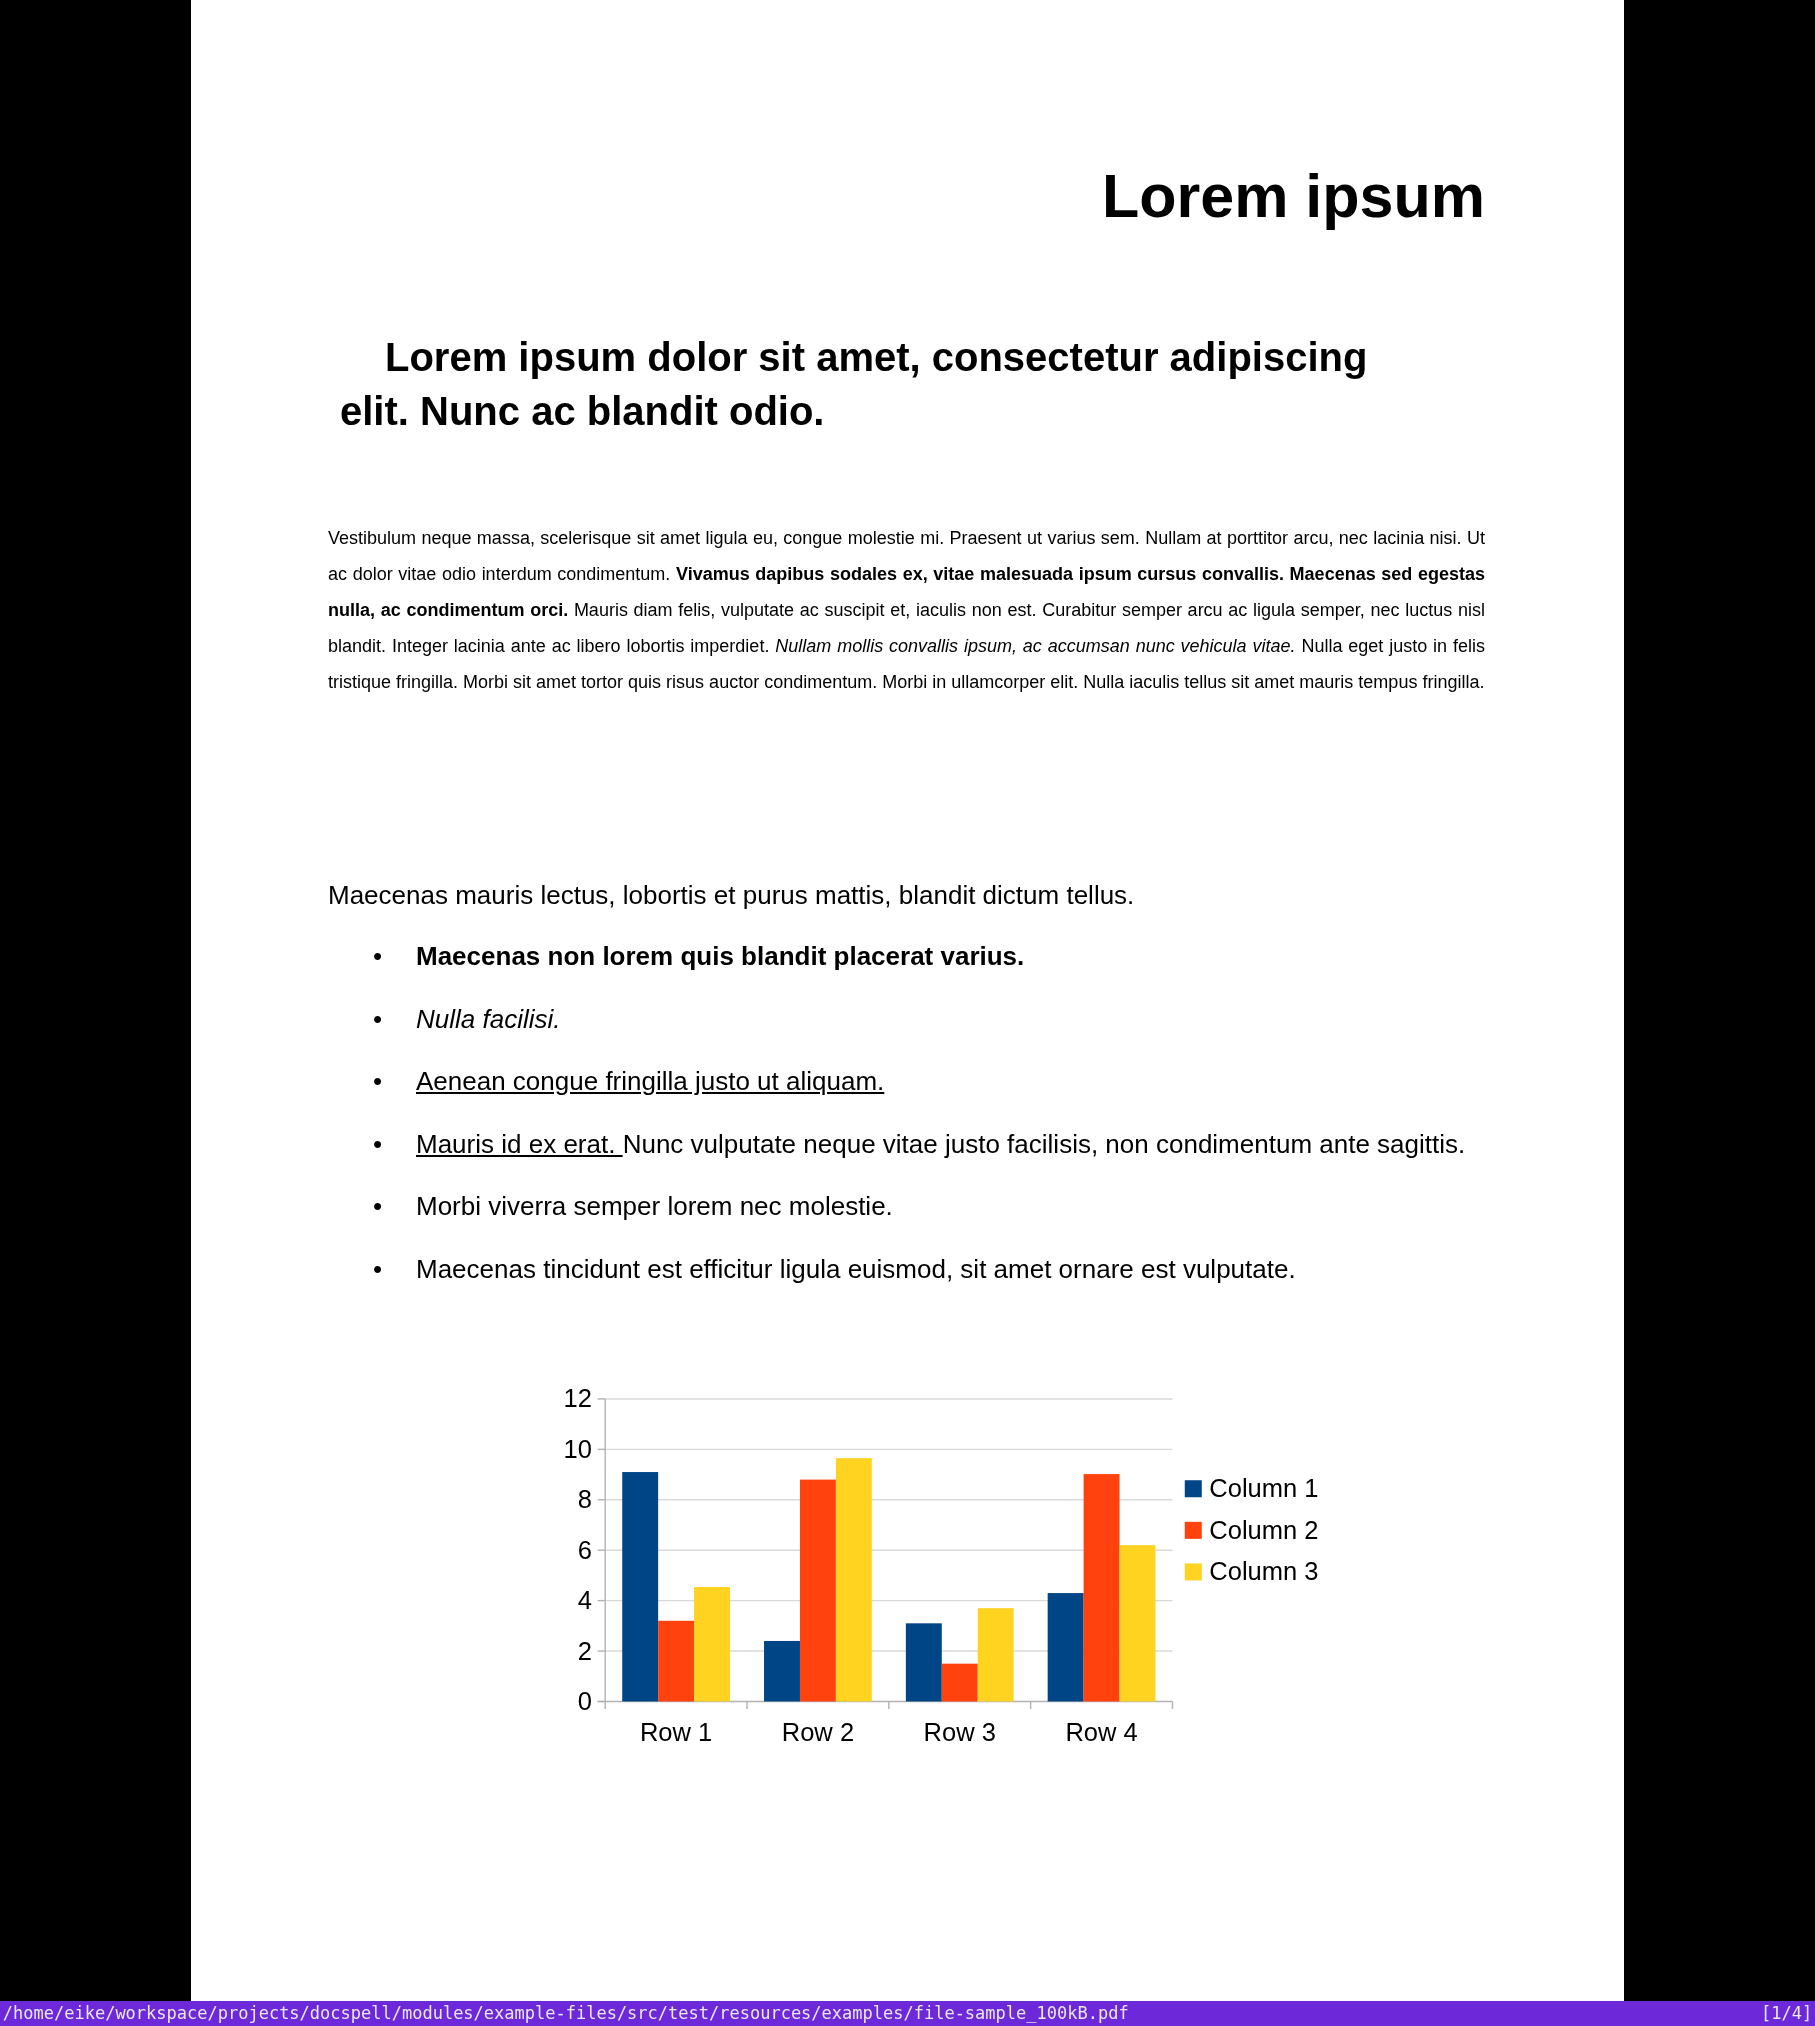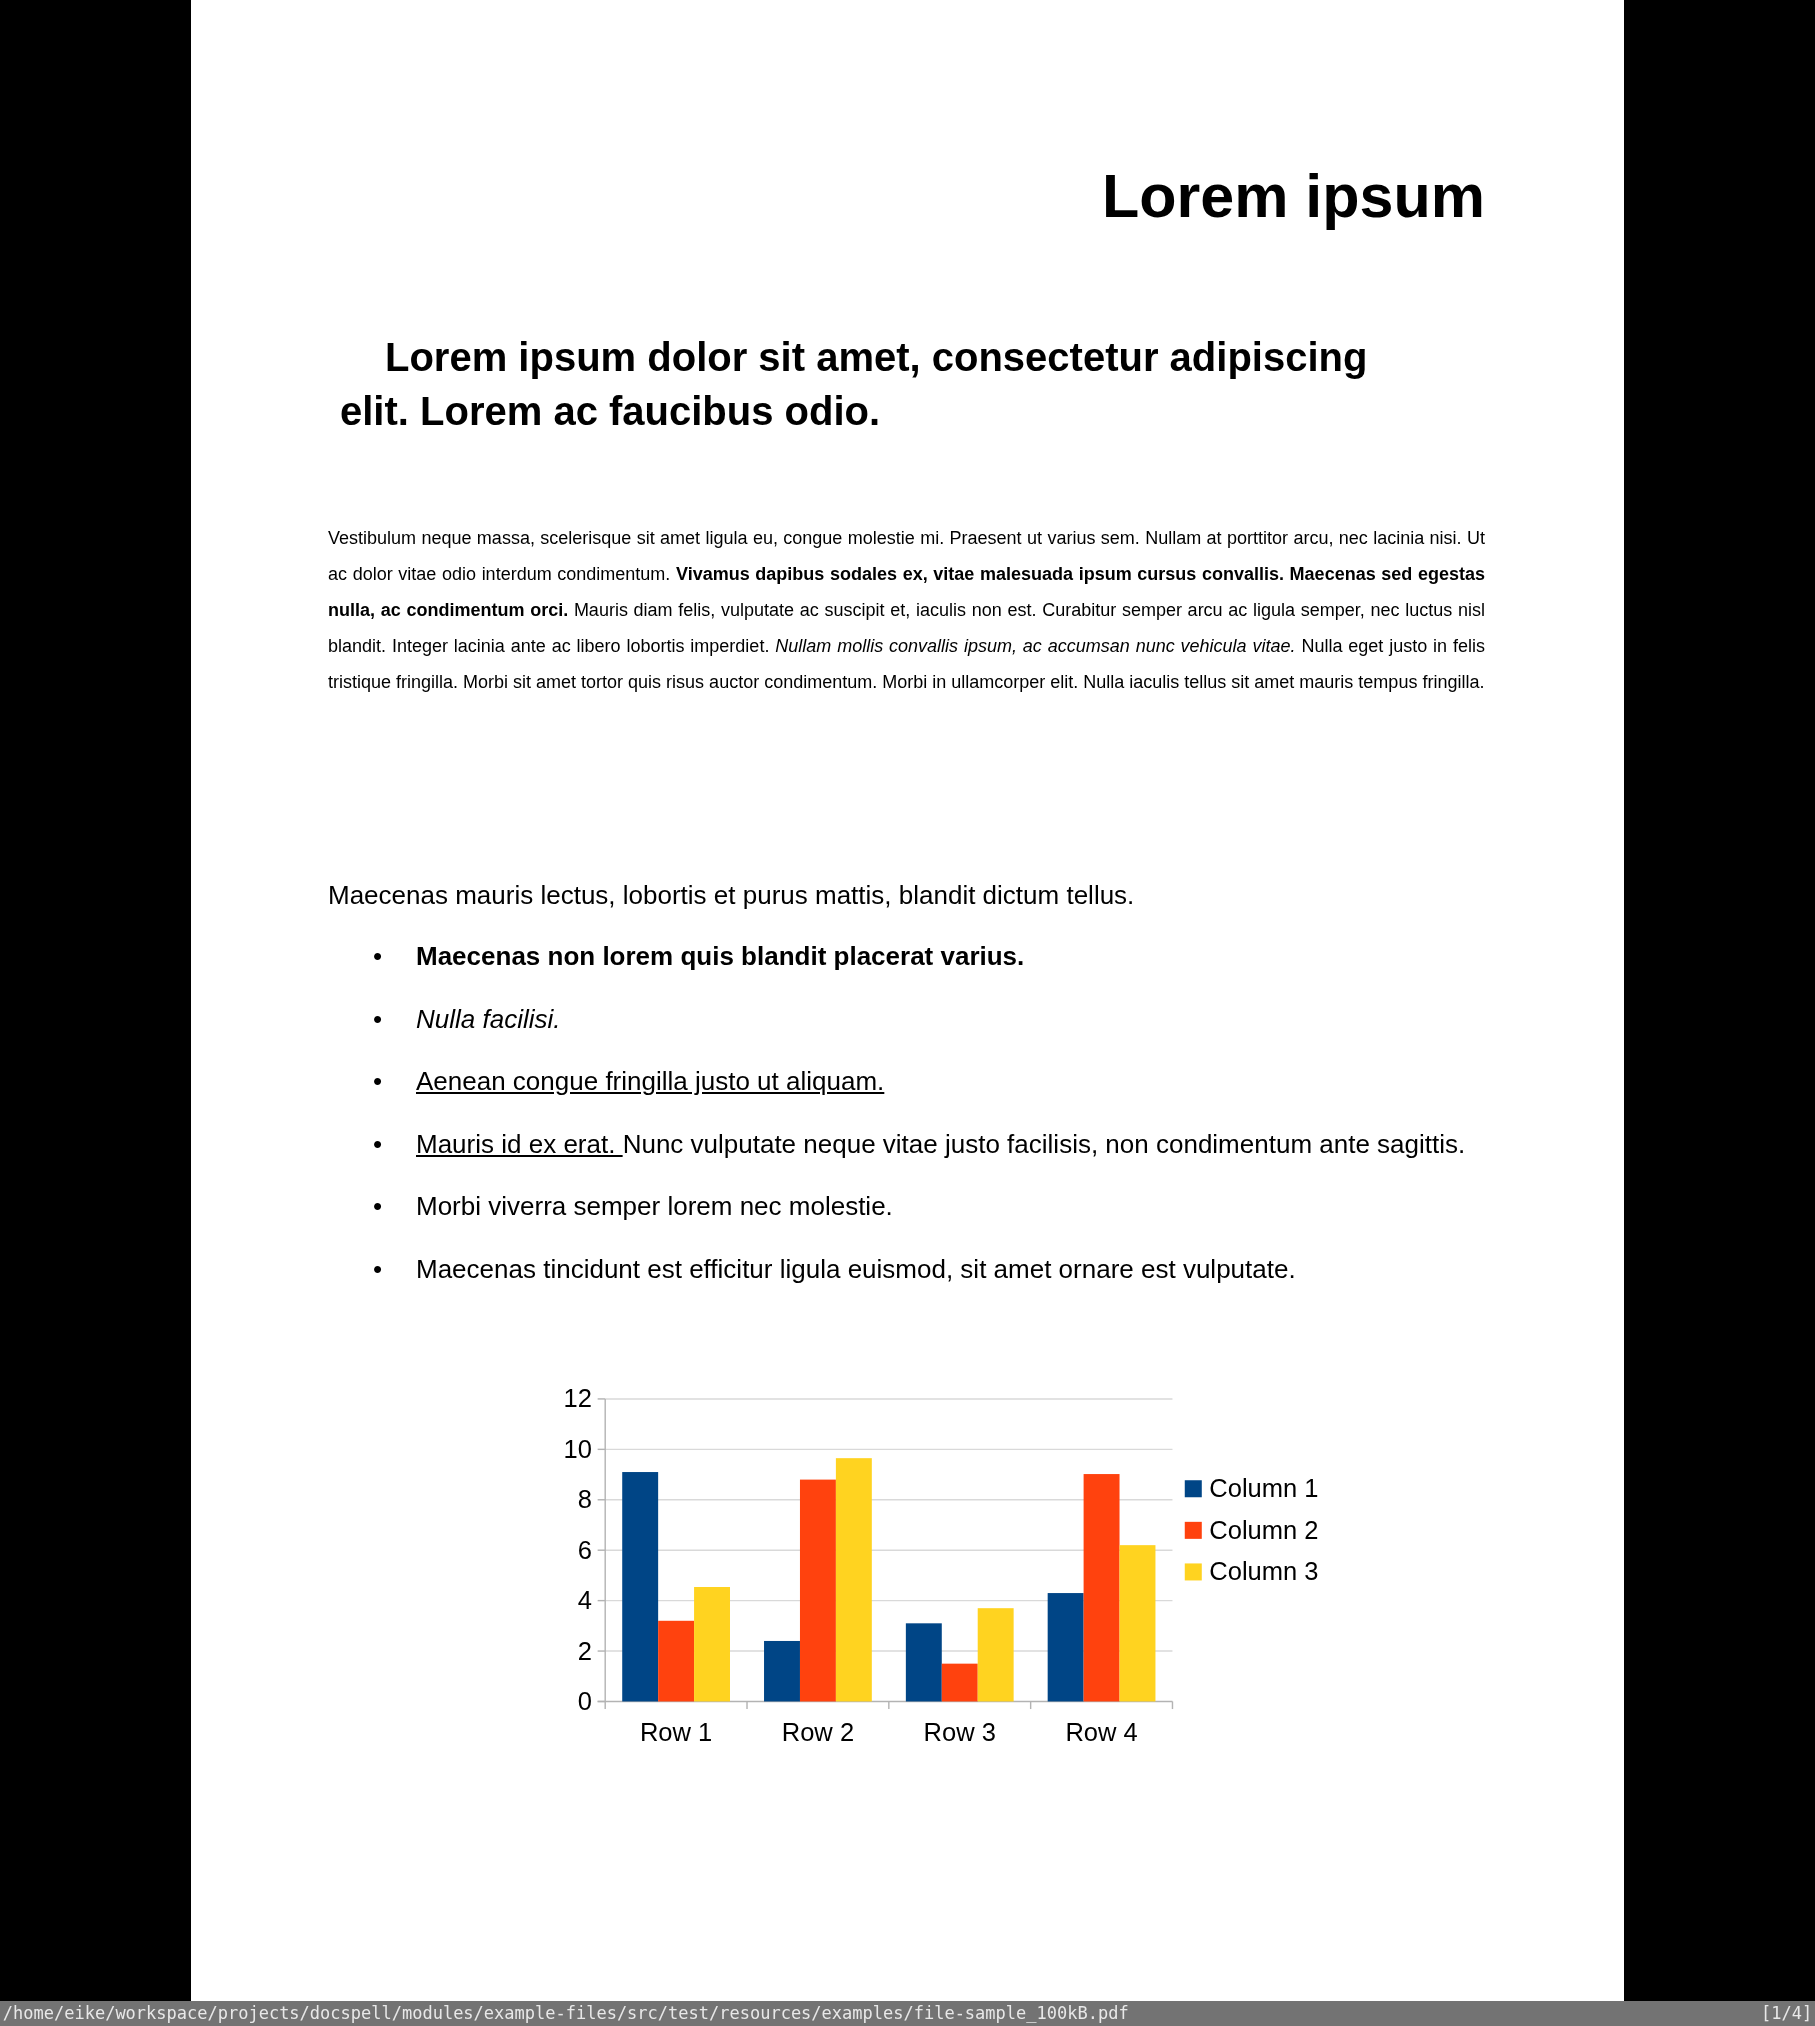--- a/index.html
+++ b/index.html
@@ -50,40 +50,40 @@
   .seg-b{font-weight:bold;}
   .seg-i{font-style:italic;}
   .seg-u{text-decoration:underline;text-align:right;}
   .chart-wrap{
     position:absolute;top:1363px;left:222px;
     width:776px;height:416px;
   }
   .chart-wrap svg{font-family:"Liberation Sans",sans-serif;}
   .statusbar{
     position:absolute;left:0;bottom:0;
-    width:100%;height:24.6px;background:#737373;
+    width:100%;height:24.6px;background:#6d28d9;
     color:#e8e8e8;
     font-family:"DejaVu Sans Mono",monospace;
     font-size:17px;line-height:24.6px;
     display:flex;justify-content:space-between;align-items:center;
     padding:0 2.8px;box-sizing:border-box;
     white-space:nowrap;
   }
 </style>
 </head>
 <body>
 
 <div class="page">
   <div class="content">
 
     <h1 class="doc-title">Lorem ipsum</h1>
 
     <h2 class="doc-heading">
       <span class="hl1">Lorem ipsum dolor sit amet, consectetur adipiscing</span>
-      <span class="hl2">elit. Lorem ac faucibus odio.</span>
+      <span class="hl2">elit. Nunc ac blandit odio.</span>
     </h2>
 
     <p class="para1"><span class="seg-n">Vestibulum neque massa, scelerisque sit amet ligula eu, congue molestie mi. Praesent ut varius sem. Nullam at porttitor arcu, nec lacinia nisi. Ut ac dolor vitae odio interdum condimentum. </span><span class="seg-b">Vivamus dapibus sodales ex, vitae malesuada ipsum cursus convallis. Maecenas sed egestas nulla, ac condimentum orci.</span><span class="seg-n"> Mauris diam felis, vulputate ac suscipit et, iaculis non est. Curabitur semper arcu ac ligula semper, nec luctus nisl blandit. Integer lacinia ante ac libero lobortis imperdiet. </span><span class="seg-i">Nullam mollis convallis ipsum, ac accumsan nunc vehicula vitae.</span><span class="seg-n"> Nulla eget justo in felis tristique fringilla. Morbi sit amet tortor quis risus auctor condimentum. Morbi in ullamcorper elit. Nulla iaculis tellus sit amet mauris tempus fringilla.</span></p>
 
     <p class="para2">Maecenas mauris lectus, lobortis et purus mattis, blandit dictum tellus.</p>
 
     <ul class="bullets">
         <li><span class="marker">•</span><span class="seg-b">Maecenas non lorem quis blandit placerat varius.</span></li>
         <li><span class="marker">•</span><span class="seg-i">Nulla facilisi.</span></li>
         <li><span class="marker">•</span><span class="seg-u">Aenean congue fringilla justo ut aliquam. </span></li>

